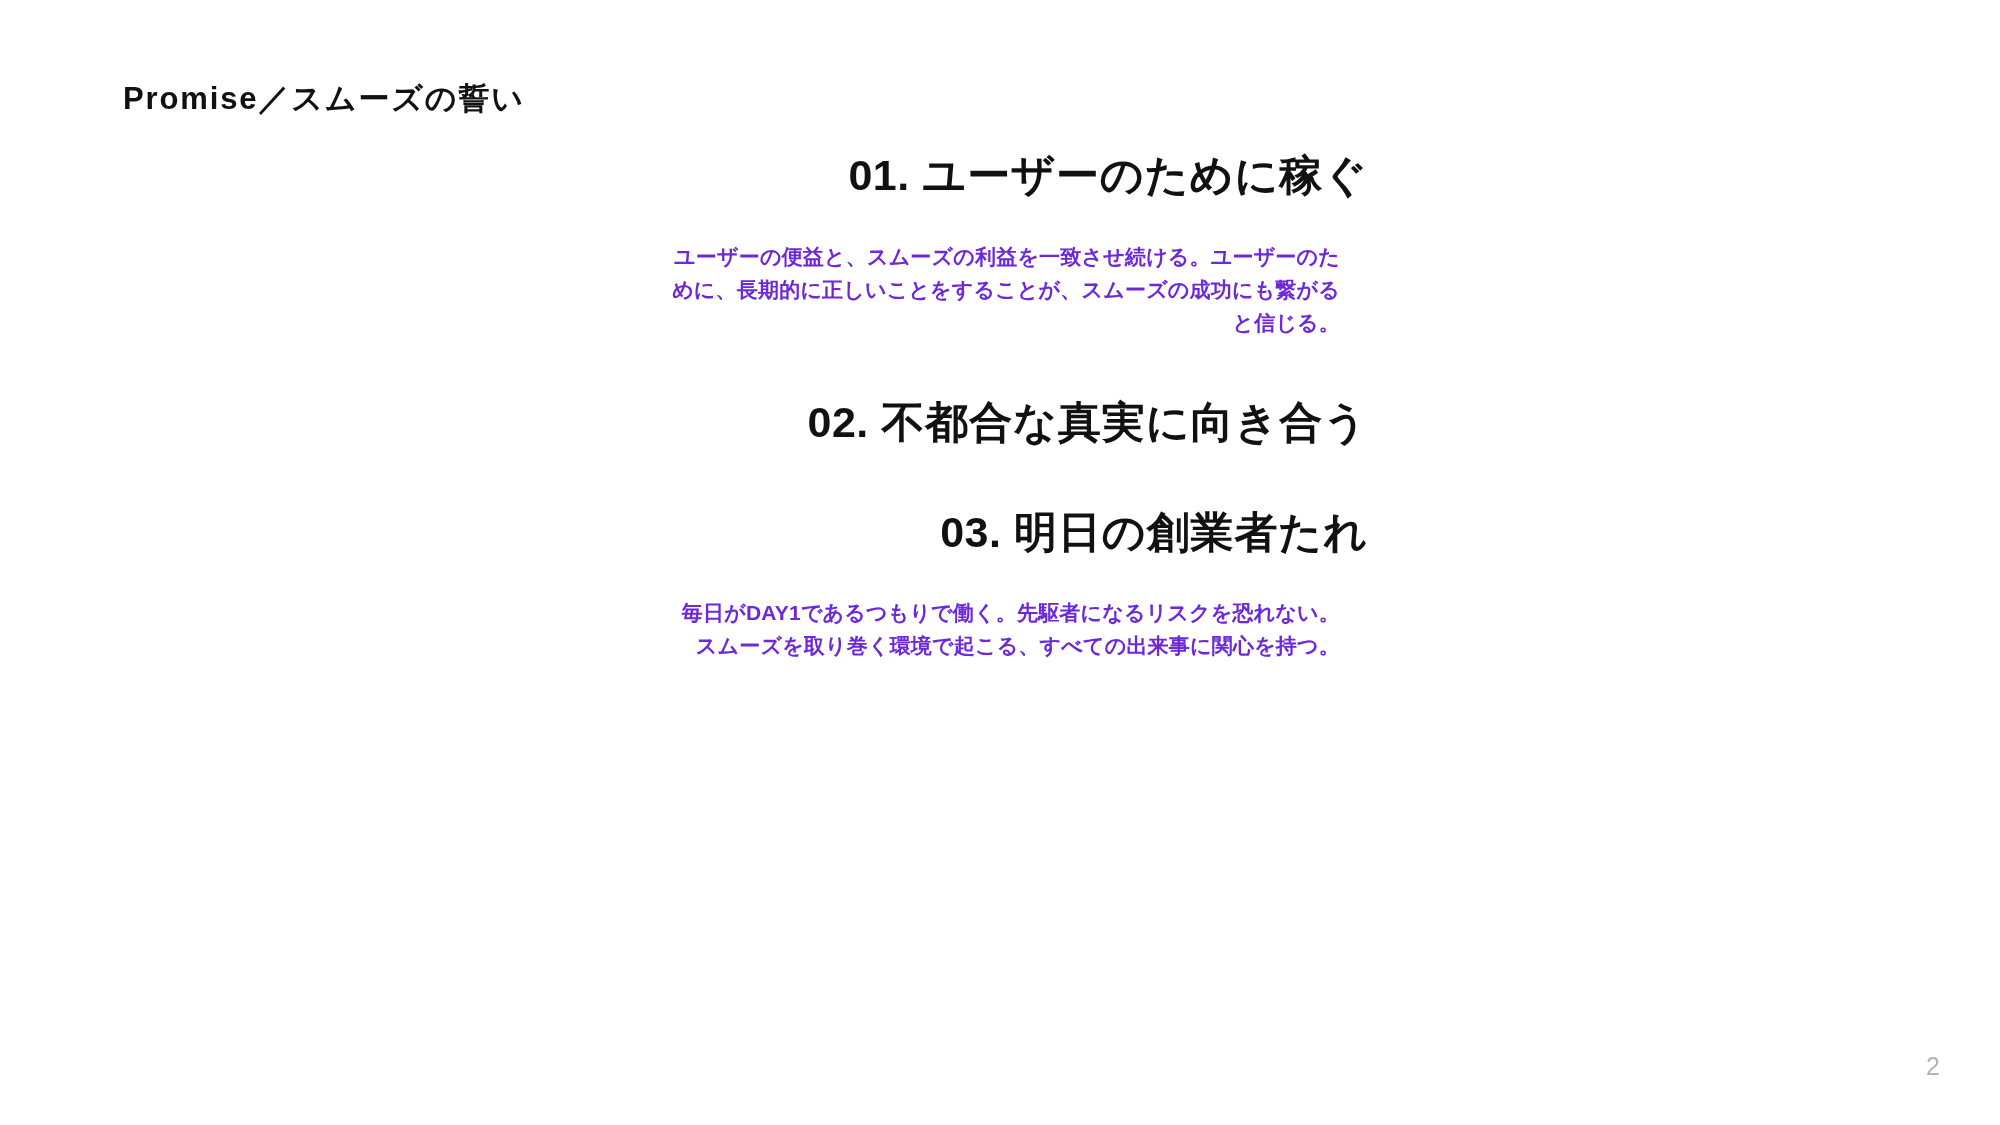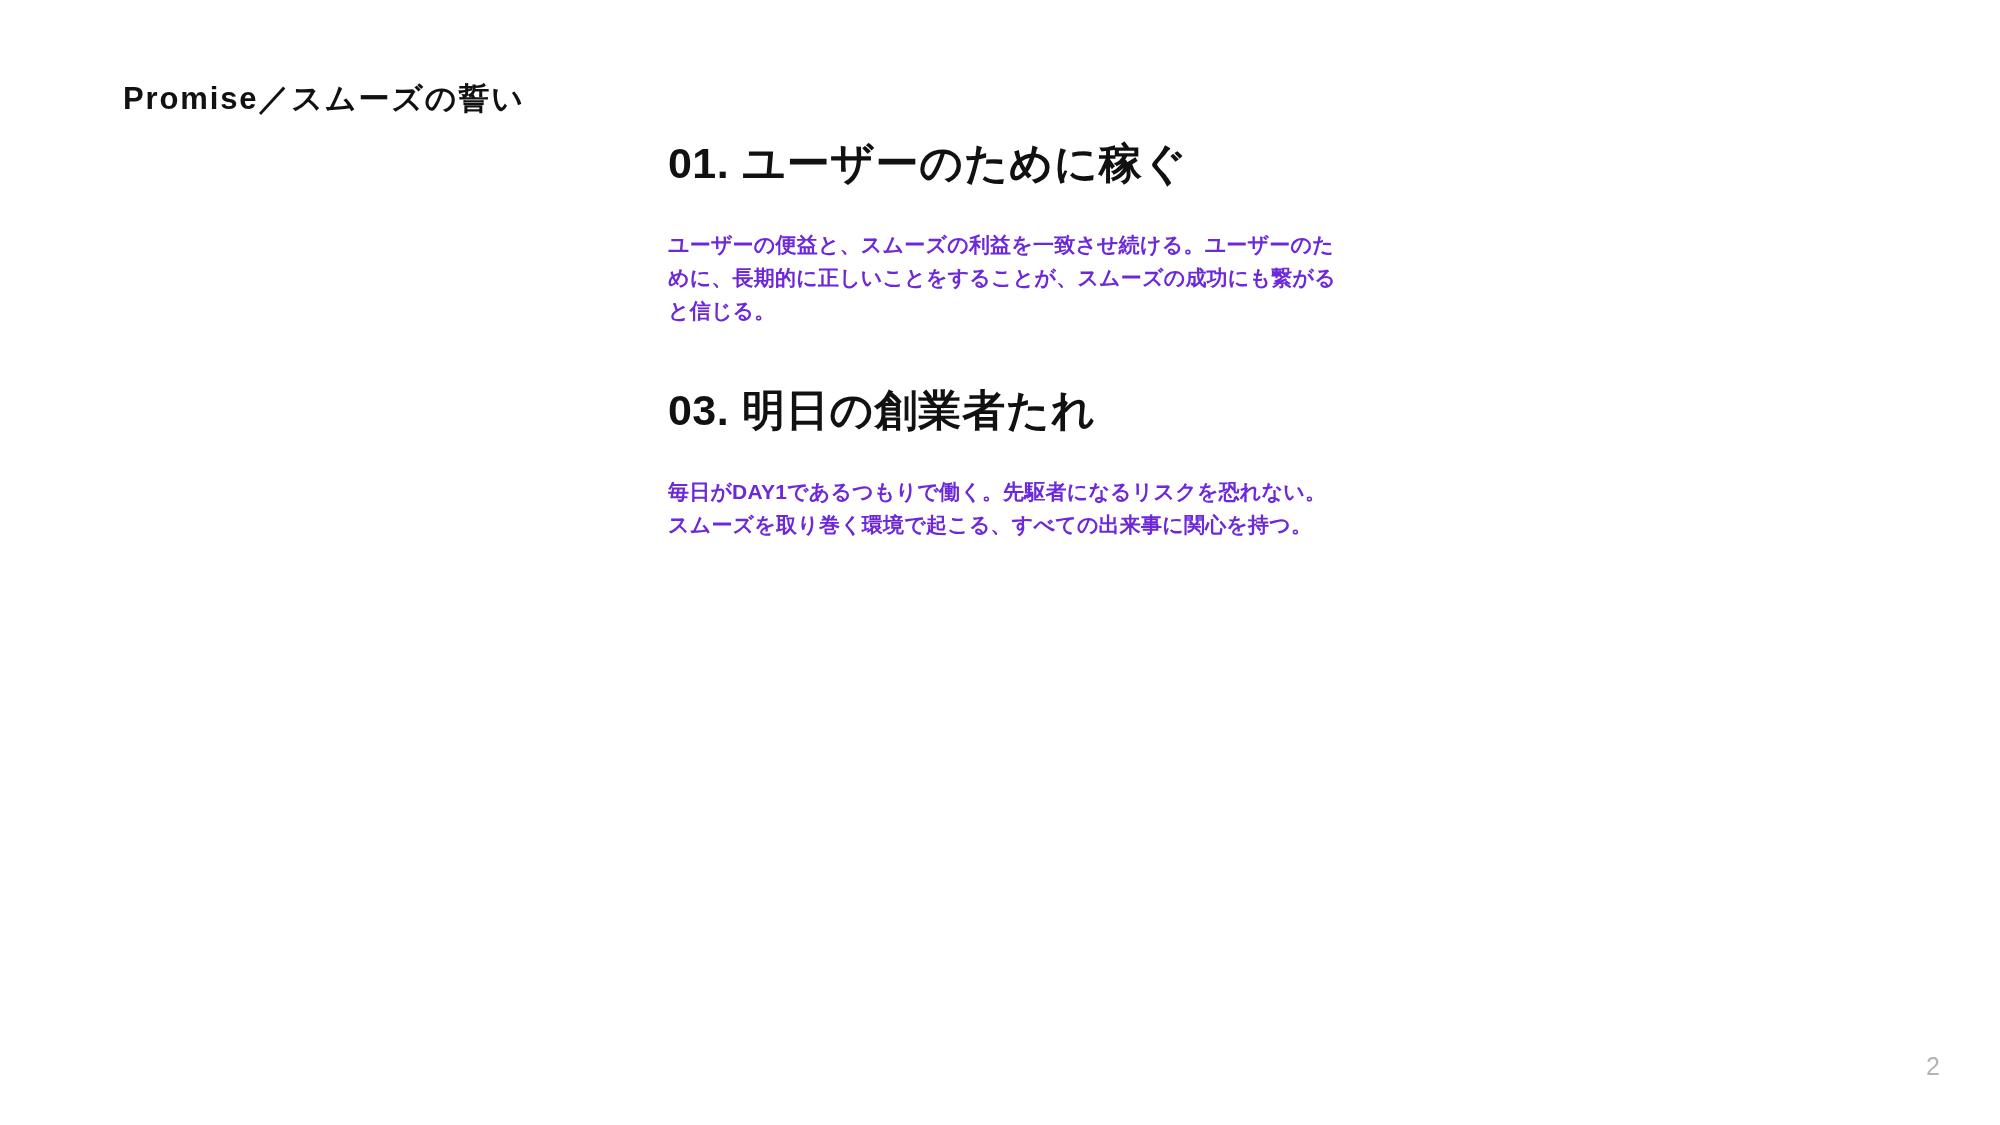--- a/index.html
+++ b/index.html
@@ -12,20 +12,21 @@
     height: 1125px;
     position: relative;
     font-family: "Liberation Sans", "DejaVu Sans", sans-serif;
     color: #141414;
     overflow: hidden;
   }
   .slide {
     position: absolute;
     inset: 0;
     background: #ffffff;
+    text-align: right;
   }
   .slide-title {
     position: absolute;
     left: 123px;
     top: 78px;
     font-size: 31px;
     font-weight: 700;
     letter-spacing: 0.06em;
     color: #111111;
     white-space: nowrap;
@@ -41,21 +42,21 @@
   }
   .item:last-child {
     margin-bottom: 0;
   }
   .item-heading {
     font-size: 43px;
     font-weight: 700;
     letter-spacing: 0.02em;
     color: #111111;
     line-height: 1.2;
-    margin: 0 0 38px 0;
+    margin: 12px 0 38px 0;
     white-space: nowrap;
   }
   .item-heading .num {
     letter-spacing: 0.01em;
   }
   .item-body {
     font-size: 21px;
     font-weight: 700;
     line-height: 1.58;
     letter-spacing: 0.01em;
@@ -83,20 +84,24 @@
 
     <div class="item">
       <div class="item-heading">
         <span class="num">01.</span>
         <span>ユーザーのために稼ぐ</span>
       </div>
       <p class="item-body">ユーザーの便益と、スムーズの利益を一致させ続ける。ユーザーのために、長期的に正しいことをすることが、スムーズの成功にも繋がると信じる。</p>
     </div>
 
     <div class="item">
+      <div class="item-heading">
+        <span class="num">02.</span>
+        <span>不都合な真実に向き合う</span>
+      </div>
     </div>
 
     <div class="item">
       <div class="item-heading">
         <span class="num">03.</span>
         <span>明日の創業者たれ</span>
       </div>
       <p class="item-body">毎日がDAY1であるつもりで働く。先駆者になるリスクを恐れない。スムーズを取り巻く環境で起こる、すべての出来事に関心を持つ。</p>
     </div>
 

